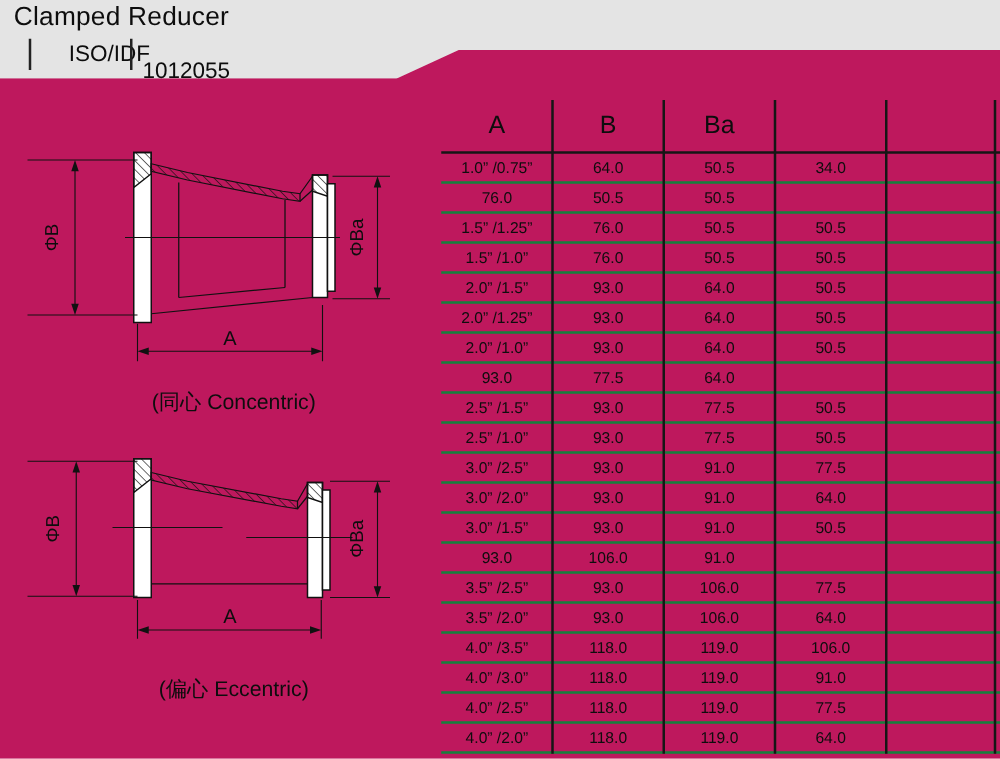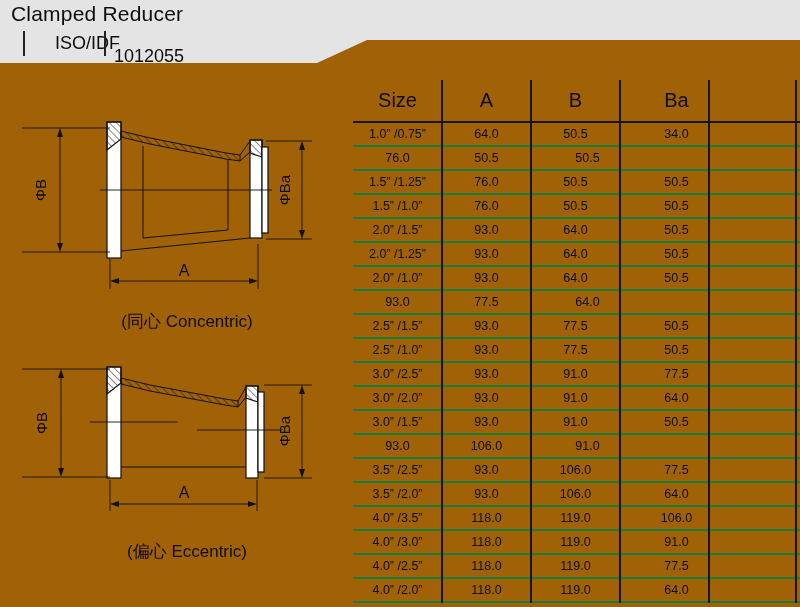--- a/index.html
+++ b/index.html
@@ -1,33 +1,33 @@
 <!DOCTYPE html>
 <html><head>
 <meta charset="utf-8">
 <style>
   html,body{margin:0;padding:0;background:#fff;}
-  #page{position:relative;width:800px;height:607px;background:#a16207;overflow:hidden;
+  #page{position:relative;width:800px;height:607px;background:#be185d;overflow:hidden;
         font-family:"Liberation Sans",sans-serif;color:#111;}
 
   
   #banner{position:absolute;left:0;top:0;width:800px;height:63px;background:#e4e4e4;
           clip-path:polygon(0 0,800px 0,800px 40px,367px 40px,317px 63px,0 63px);}
   #title{position:absolute;left:11px;top:2px;font-size:21px;letter-spacing:.2px;color:#0d0d0d;}
   .iso-bar{position:absolute;top:31px;width:1.5px;height:25px;background:#222;}
   #iso-label{position:absolute;left:31px;top:33px;font-size:18px;color:#0d0d0d;margin-left:24px;}
   #iso-code{position:absolute;left:114px;top:46px;font-size:18px;color:#0d0d0d;}
 
   
   #spec-table{position:absolute;left:353px;top:80px;width:447px;height:523px;}
   .t-header{display:flex;height:43px;border-bottom:2px solid #161616;box-sizing:border-box;}
   .t-row{display:flex;height:24px;border-bottom:2px solid #15803d;box-sizing:border-box;}
   .hcell{display:flex;align-items:center;justify-content:center;font-size:20px;color:#0d0d0d;}
   .cell{display:flex;align-items:center;justify-content:center;font-size:12.5px;color:#0d0d0d;}
-  .c0{width:89px;} .c1{width:89px;} .c2{width:89px;} .c3{width:89px;padding-left:12px;} .c4{flex:1;}
+  .c0{width:89px;} .c1{width:89px;} .c2{width:89px;} .c3{width:89px;} .c4{flex:1;}
   .vline{position:absolute;top:0;width:1.6px;height:523px;background:#161616;}
   #v1{left:88px;} #v2{left:177px;} #v3{left:266px;} #v4{left:355px;} #v5{left:442px;}
 
   
   .drawing{position:absolute;left:0;}
   #concentric-svg{top:95px;}
   #eccentric-svg{top:355px;}
   svg text{font-family:"Liberation Sans",sans-serif;fill:#0d0d0d;}
 </style>
 </head>
@@ -142,21 +142,20 @@
     </g>
     <polygon points="110,504 119,501 119,507" fill="#111"></polygon>
     <polygon points="257,504 248,501 248,507" fill="#111"></polygon>
     <text x="184" y="498" text-anchor="middle" font-size="16">A</text>
 
     <text x="187" y="557" text-anchor="middle" font-size="17">(偏心 Eccentric)</text>
   </svg>
 
   <div id="spec-table">
     <div class="t-header">
-      <div class="hcell c0">Size</div>
       <div class="hcell c1">A</div>
       <div class="hcell c2">B</div>
       <div class="hcell c3">Ba</div>
       <div class="hcell c4"></div>
     </div>
     <div id="t-rows">
         <div class="t-row">
     <div class="cell c0">1.0”  /0.75”</div>
     <div class="cell c1">64.0</div>
     <div class="cell c2">50.5</div>

